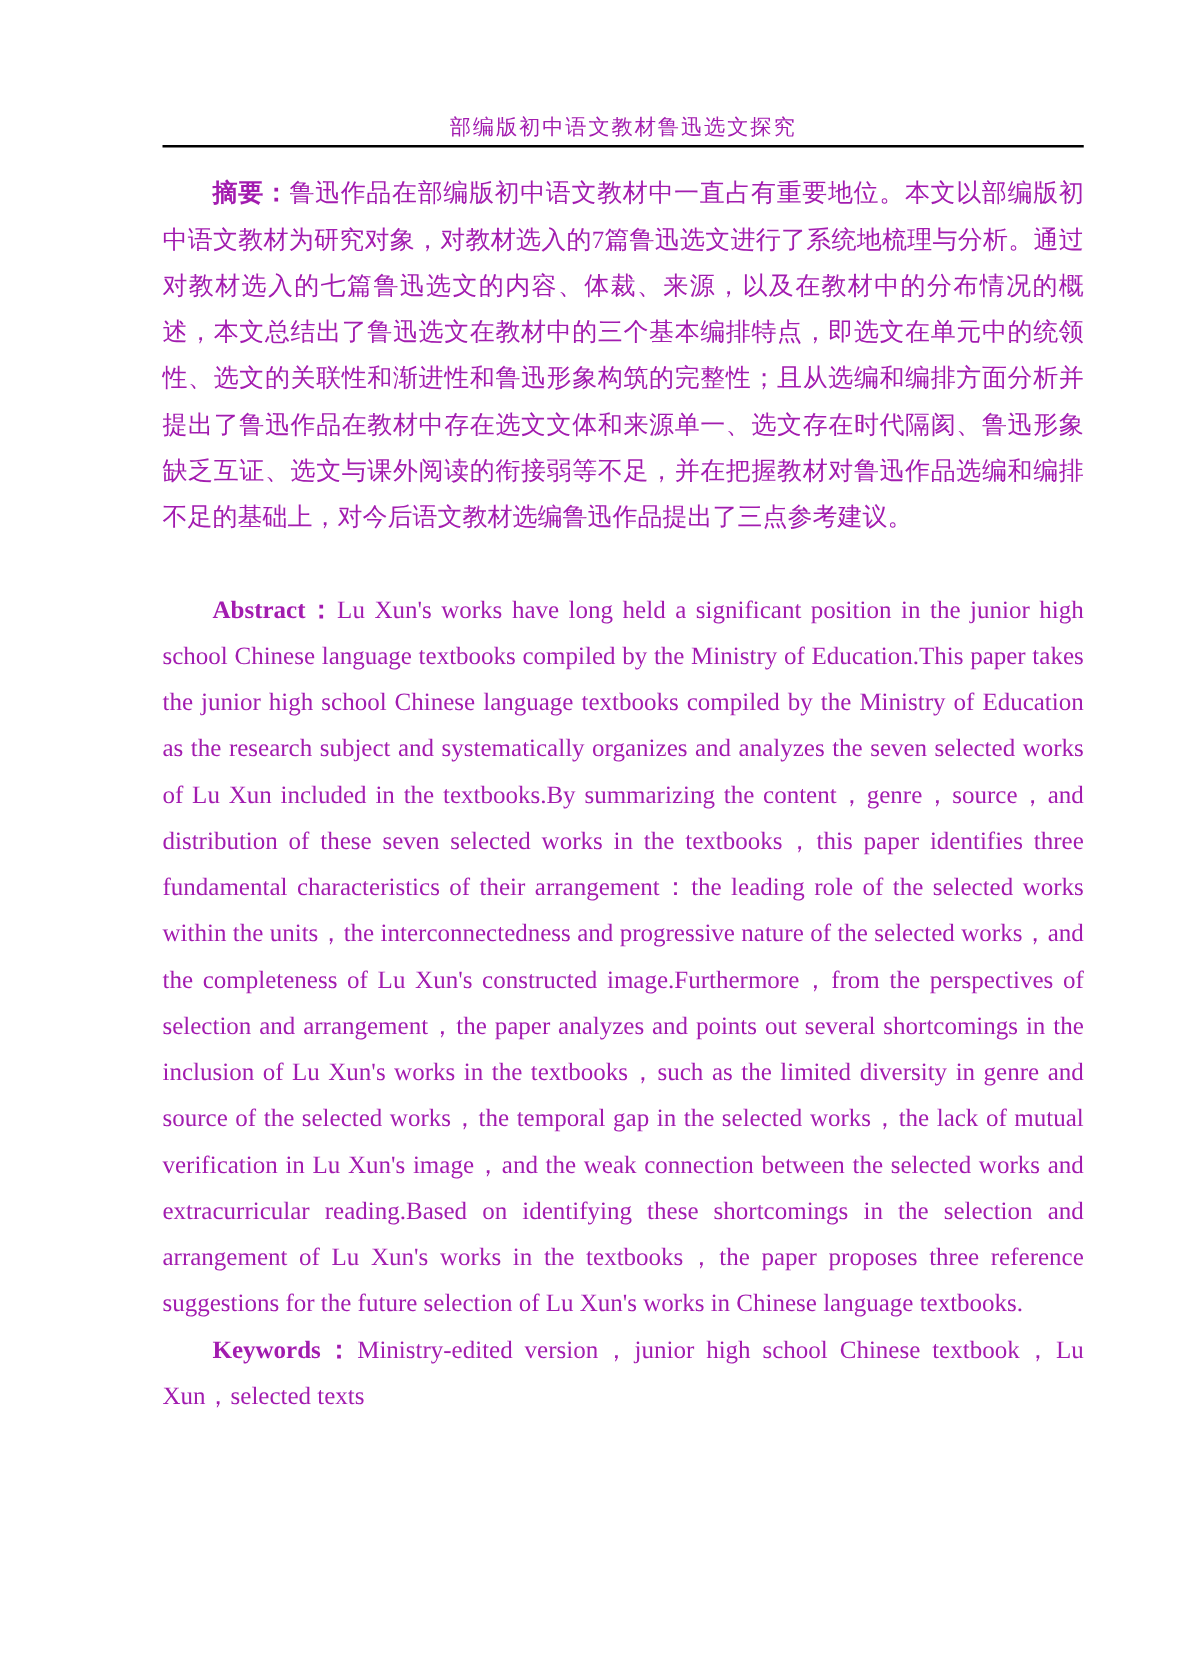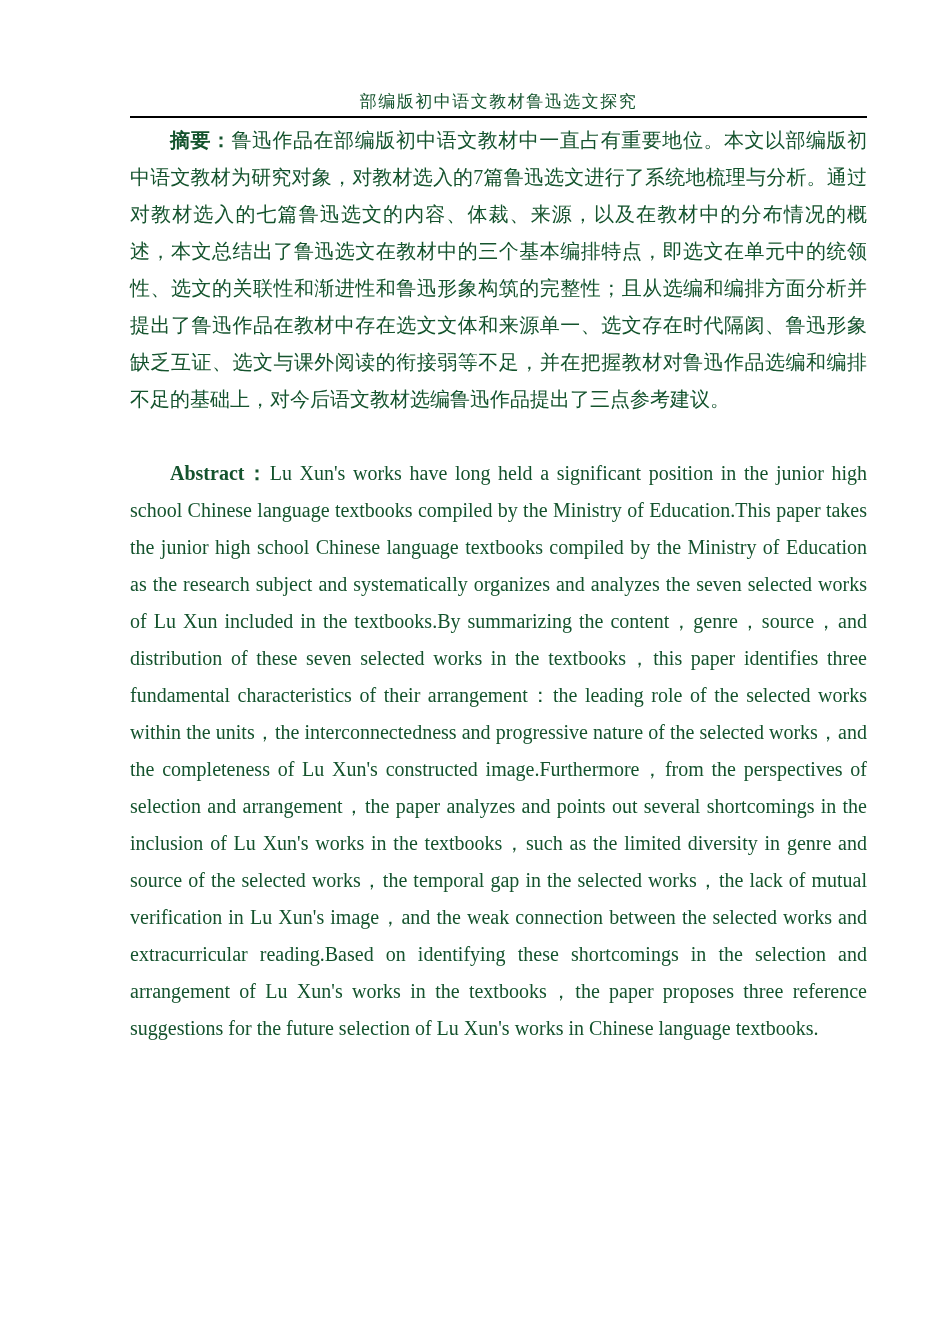--- a/index.html
+++ b/index.html
@@ -5,21 +5,21 @@
   html, body {
     margin: 0;
     padding: 0;
     background: #ffffff;
   }
   .page {
     position: relative;
     width: 950px;
     height: 1344px;
     background: #ffffff;
-    color: #14532d;
+    color: #a21caf;
     font-family: "Liberation Serif", "DejaVu Serif", serif;
     overflow: hidden;
     box-sizing: border-box;
     padding-top: 92px;
   }
   .header {
     margin-left: 130px;
     margin-right: 83px;
     text-align: center;
   }
@@ -30,21 +30,21 @@
     white-space: nowrap;
   }
   .header-rule {
     height: 0;
     border-top: 2px solid #000000;
     margin-top: 4px;
   }
   .body-col {
     margin-left: 130px;
     margin-right: 83px;
-    margin-top: 4px;
+    margin-top: 19px;
     text-align: justify;
   }
   p.para {
     margin: 0;
     font-size: 20px;
     line-height: 37px;
     text-indent: 2em;
     text-align: justify;
   }
   .label {
@@ -66,16 +66,17 @@
 
   <div class="body-col">
 
     <p class="para"><span class="label">摘要：</span><span>鲁迅作品在部编版初中语文教材中一直占有重要地位。本文以部编版初中语文教材为研究对象，对教材选入的7篇鲁迅选文进行了系统地梳理与分析。通过对教材选入的七篇鲁迅选文的内容、体裁、来源，以及在教材中的分布情况的概述，本文总结出了鲁迅选文在教材中的三个基本编排特点，即选文在单元中的统领性、选文的关联性和渐进性和鲁迅形象构筑的完整性；且从选编和编排方面分析并提出了鲁迅作品在教材中存在选文文体和来源单一、选文存在时代隔阂、鲁迅形象缺乏互证、选文与课外阅读的衔接弱等不足，并在把握教材对鲁迅作品选编和编排不足的基础上，对今后语文教材选编鲁迅作品提出了三点参考建议。</span></p>
 
 
     <div class="blank-line"></div>
 
     <p class="para"><span class="label">Abstract：</span><span>Lu Xun's works have long held a significant position in the junior high school Chinese language textbooks compiled by the Ministry of Education.This paper takes the junior high school Chinese language textbooks compiled by the Ministry of Education as the research subject and systematically organizes and analyzes the seven selected works of Lu Xun included in the textbooks.By summarizing the content，genre，source，and distribution of these seven selected works in the textbooks，this paper identifies three fundamental characteristics of their arrangement：the leading role of the selected works within the units，the interconnectedness and progressive nature of the selected works，and the completeness of Lu Xun's constructed image.Furthermore，from the perspectives of selection and arrangement，the paper analyzes and points out several shortcomings in the inclusion of Lu Xun's works in the textbooks，such as the limited diversity in genre and source of the selected works，the temporal gap in the selected works，the lack of mutual verification in Lu Xun's image，and the weak connection between the selected works and extracurricular reading.Based on identifying these shortcomings in the selection and arrangement of Lu Xun's works in the textbooks，the paper proposes three reference suggestions for the future selection of Lu Xun's works in Chinese language textbooks.</span></p>
 
+    <p class="para"><span class="label">Keywords：</span><span>Ministry-edited version，junior high school Chinese textbook，Lu Xun，selected texts</span></p>
 
   </div>
 
 </div>
 
 </body></html>

